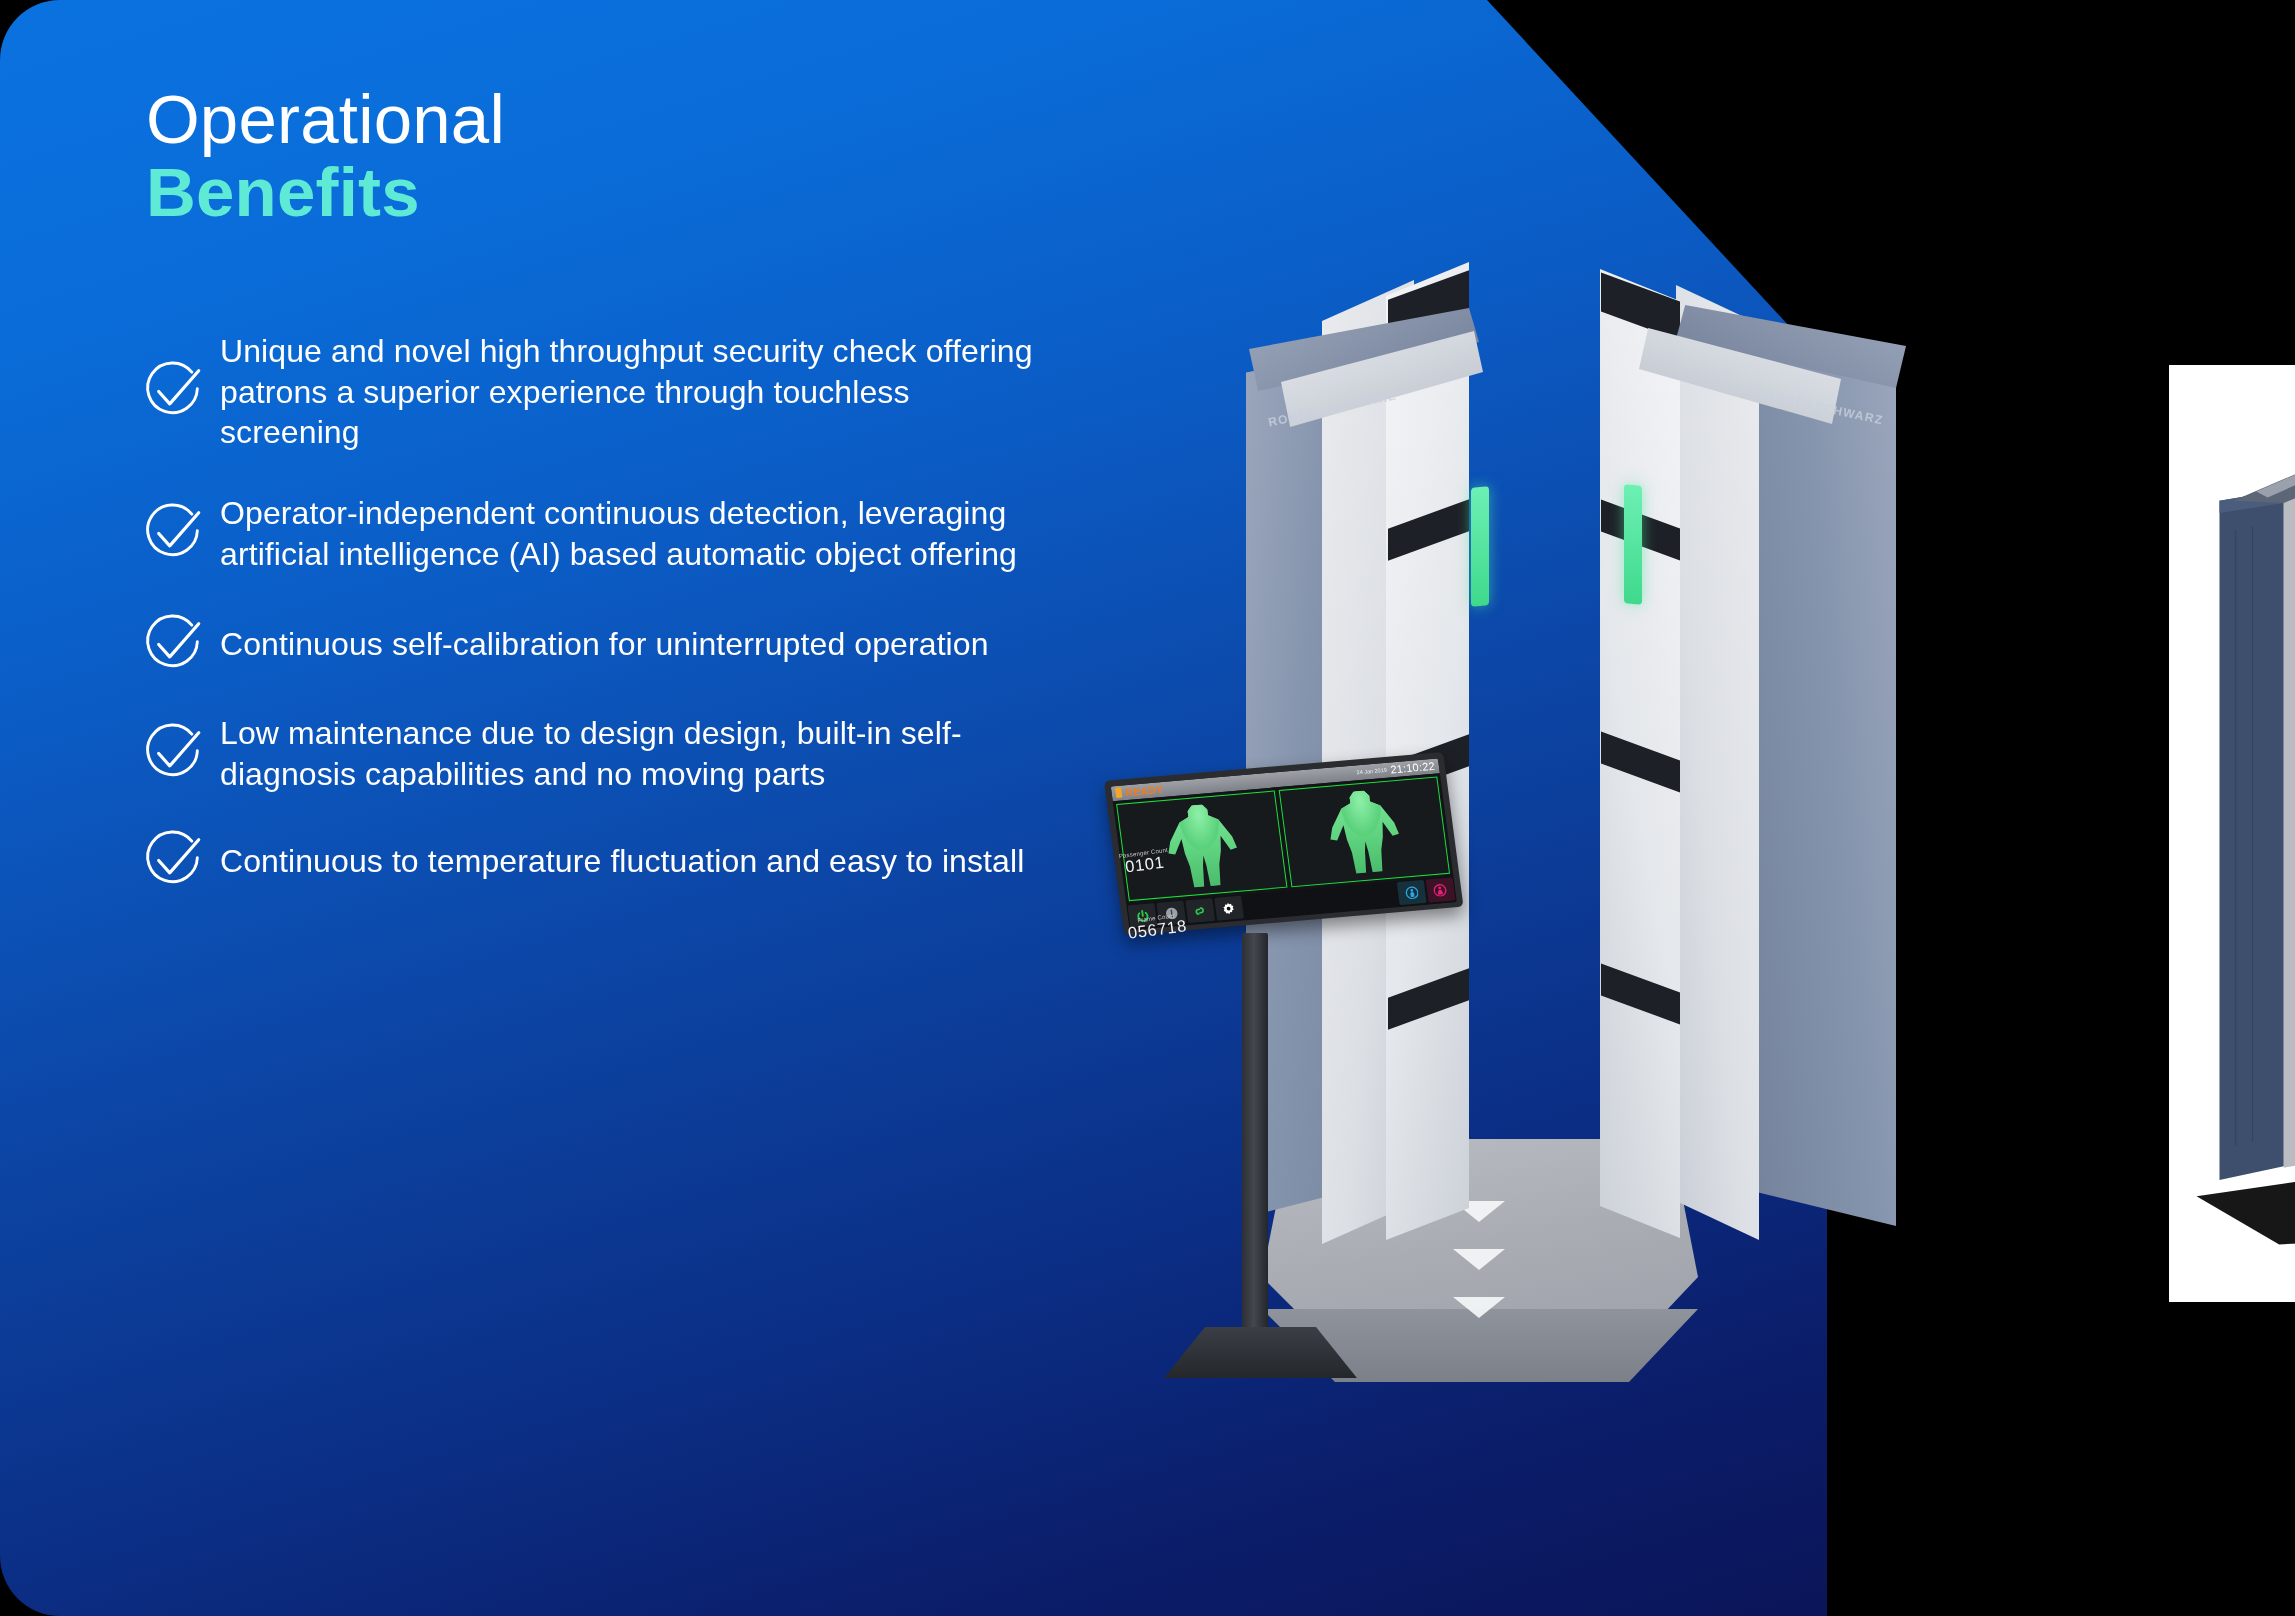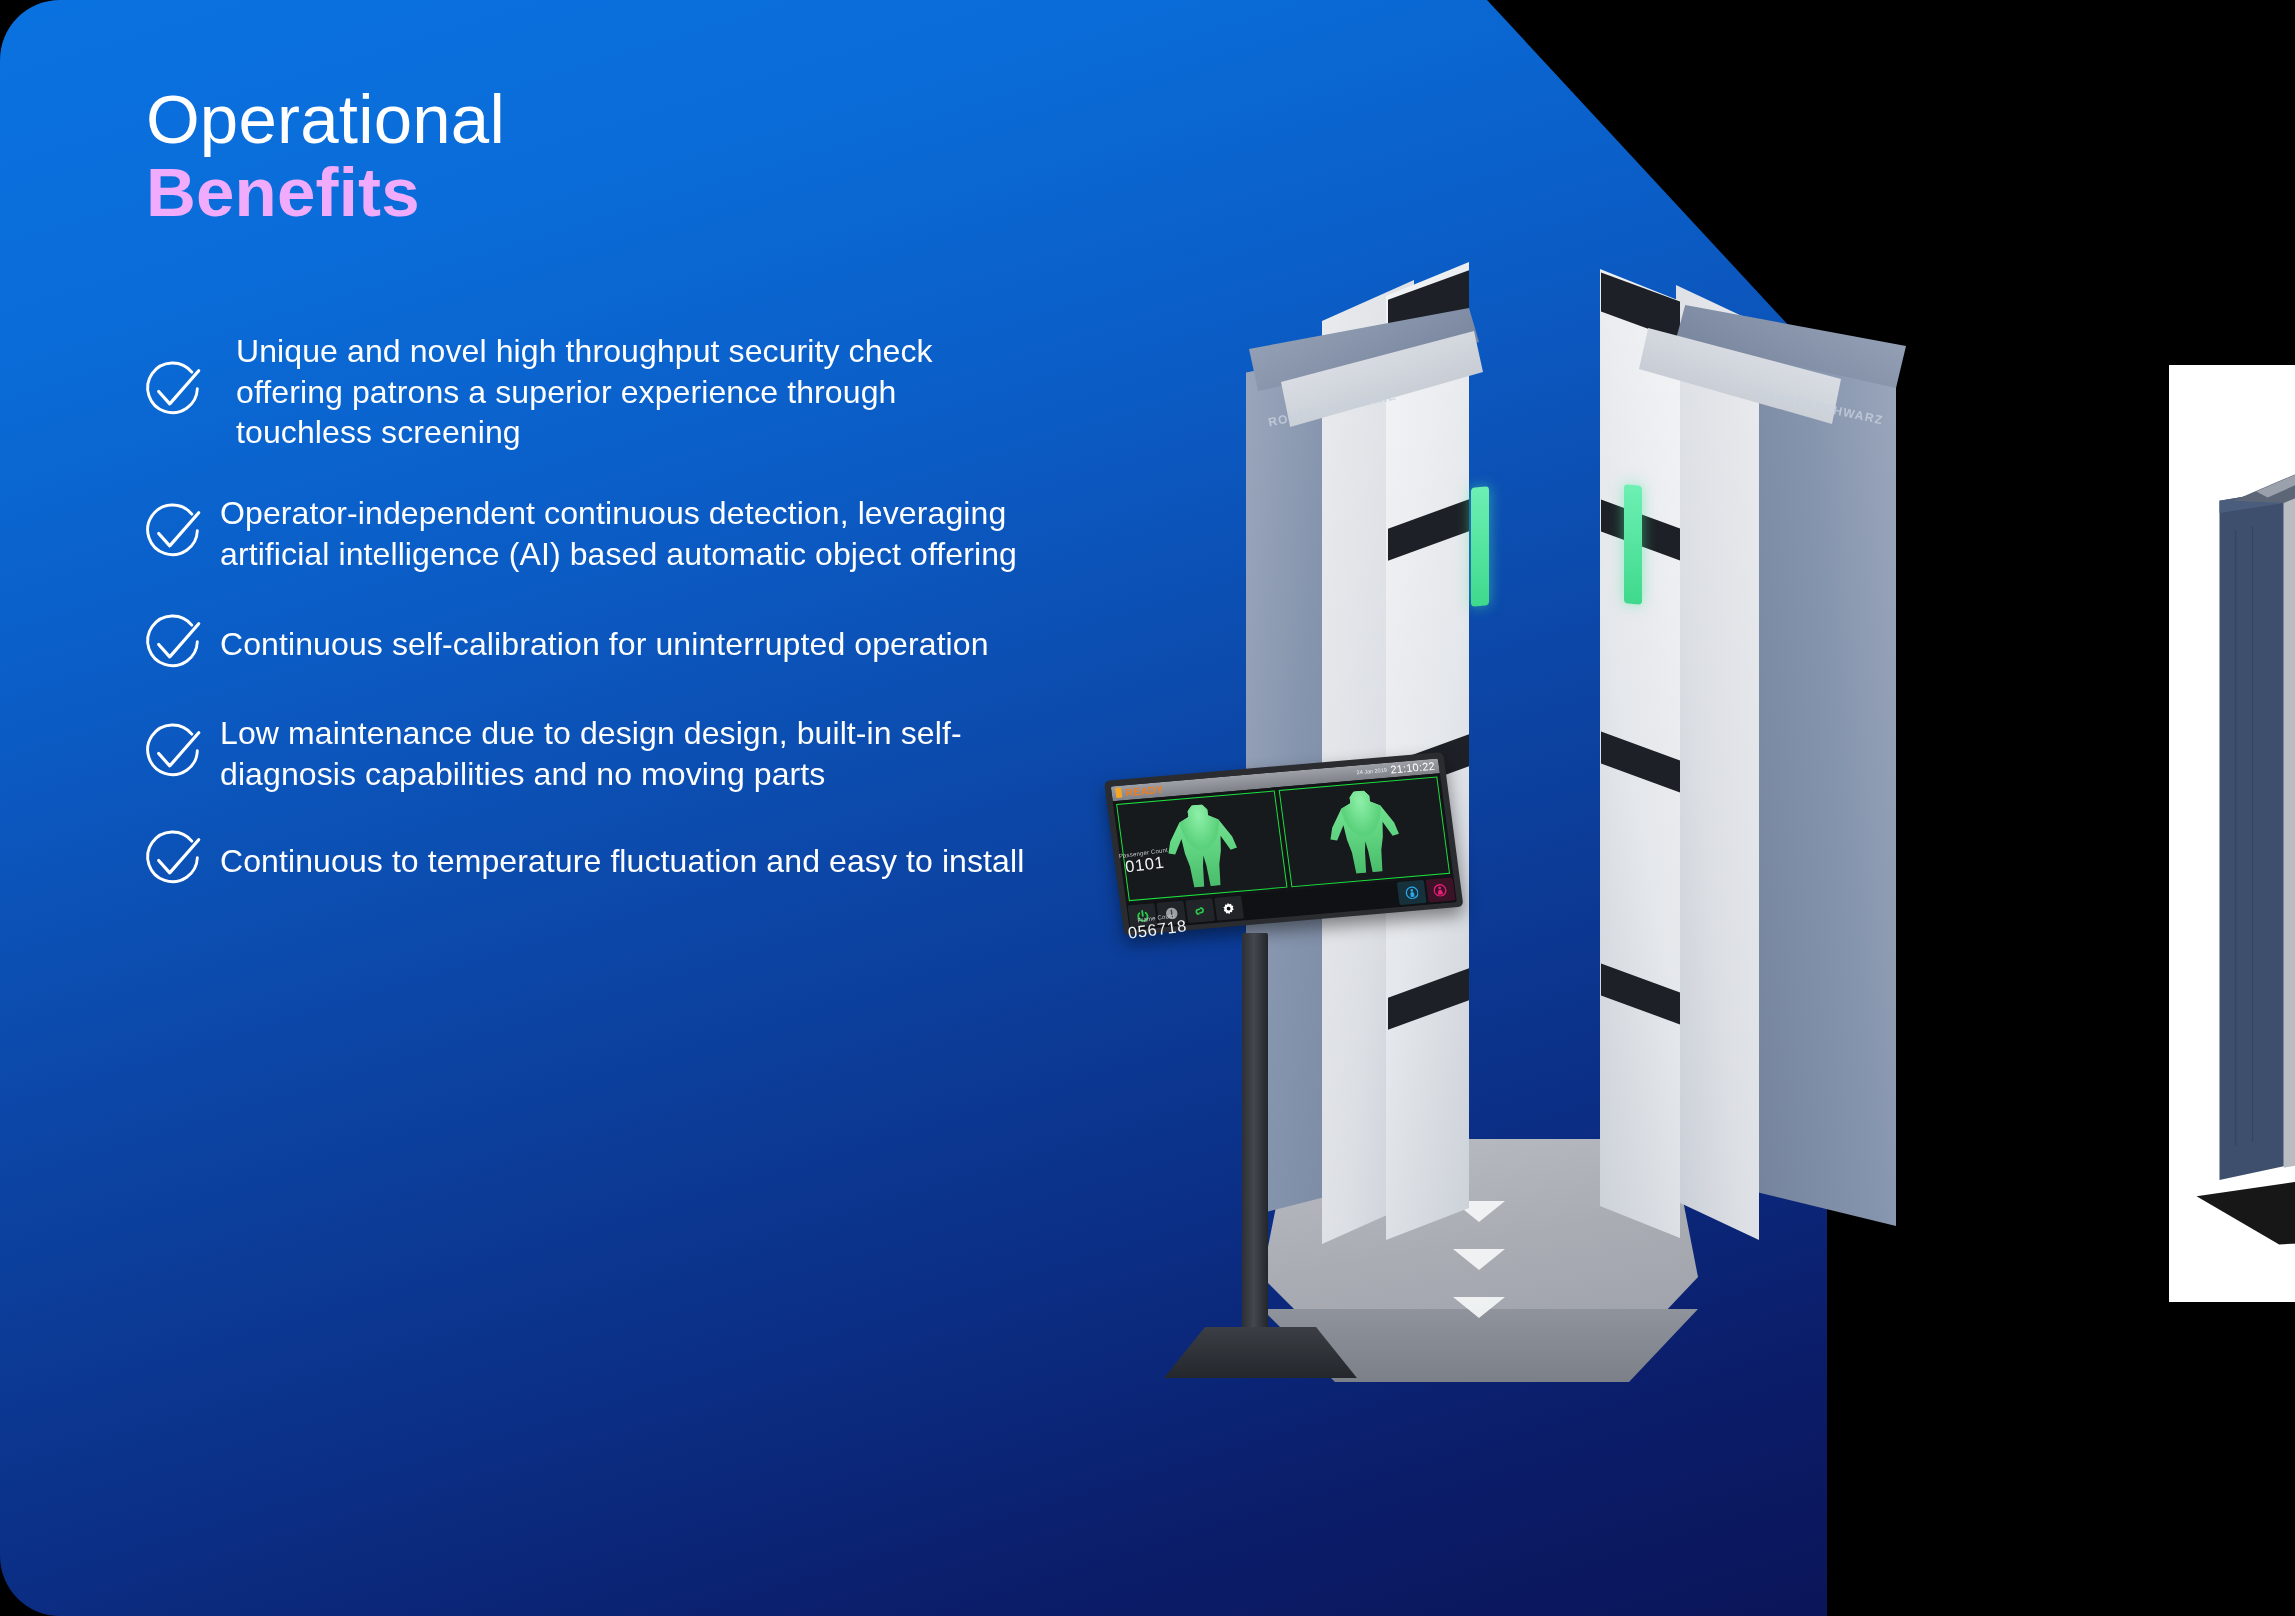--- a/index.html
+++ b/index.html
@@ -10,29 +10,29 @@
   #blue-panel{position:absolute;left:0;top:0;width:1864px;height:1616px;
     border-top-left-radius:60px;border-bottom-left-radius:60px;
     background:linear-gradient(163deg,#0A72E0 0%,#0A6CD8 16%,#0B5BC4 34%,#0C46A6 52%,#0B2F86 72%,#0B1C68 88%,#0B1558 100%);
     -webkit-clip-path:polygon(0 0,1487px 0,1827px 367px,1827px 1616px,0 1616px);
     clip-path:polygon(0 0,1487px 0,1827px 367px,1827px 1616px,0 1616px);}
 
   
   #heading{position:absolute;left:146px;top:85px;width:780px;}
   #title-light{font-size:69px;font-weight:300;color:#fff;letter-spacing:0.2px;line-height:1.0;
      font-stretch:condensed;white-space:nowrap;}
-  #title-bold{font-size:69px;font-weight:800;color:#f0abfc;letter-spacing:0.2px;line-height:1.12;
+  #title-bold{font-size:69px;font-weight:800;color:#5eead4;letter-spacing:0.2px;line-height:1.12;
      font-stretch:condensed;white-space:nowrap;}
 
   
   #bullets{position:absolute;left:138px;top:331px;width:895px;}
   .bullet{display:flex;align-items:center;margin-bottom:29px;}
   .bullet .chk{flex:0 0 69px;height:69px;margin-right:13px;}
   .bullet .txt{font-size:32px;line-height:1.27;color:#fff;font-weight:400;letter-spacing:0.1px;}
-  .b0{margin-bottom:40px;gap:16px;}
+  .b0{margin-bottom:40px;}
   .b1{margin-bottom:36px;}
   .b2{margin-bottom:34px;}
   .b3{margin-bottom:32px;}
 
   
   #photo{position:absolute;left:1065px;top:193px;width:808px;height:1377px;}
 
   
   .pillar{position:absolute;}
 

